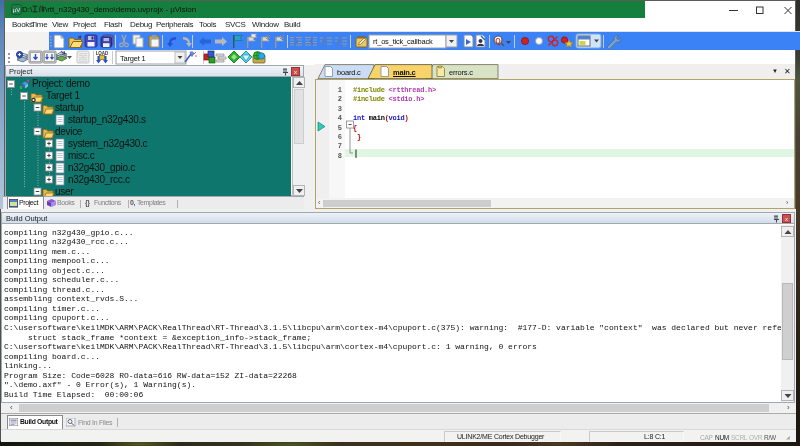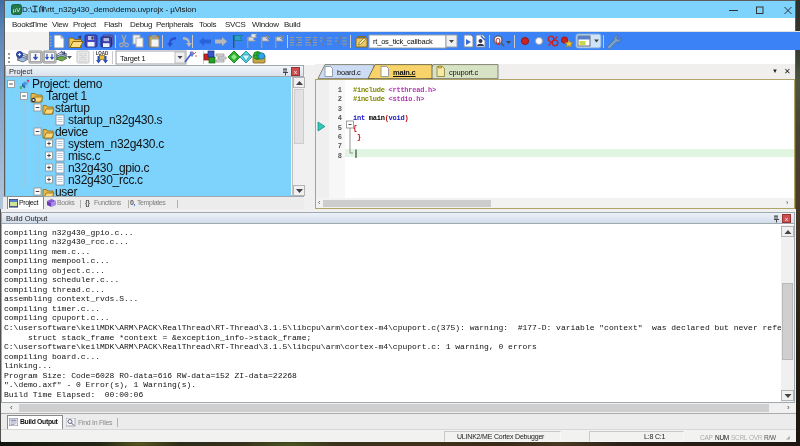--- a/index.html
+++ b/index.html
@@ -11,33 +11,33 @@
 #desk-right { right:0; top:0; width:4px; height:446px;
   background:linear-gradient(180deg,#2e2e2a 0%,#383d30 12%,#4d553e 18%,#474034 30%,#4a3a28 45%,#362a1e 62%,#261e12 80%,#1a1510 100%); }
 #desk-bottom { left:0; top:441px; width:800px; height:5px;
   background:
    radial-gradient(ellipse 40px 6px at 140px 3px,#55561e 0%,rgba(85,86,30,0) 100%),
    radial-gradient(ellipse 50px 6px at 290px 4px,#4a5520 0%,rgba(74,85,32,0) 100%),
    radial-gradient(ellipse 60px 6px at 560px 3px,#4a3a22 0%,rgba(74,58,34,0) 100%),
    linear-gradient(90deg,#11150d 0%,#232616 12%,#34301d 30%,#403019 55%,#2e2218 75%,#1e1711 100%); }
 #win { left:4px; top:0; width:792px; height:437px; background:#fff; border:1px solid #5c5c5c; border-bottom:none; }
 #winbottom { left:0; top:209px; width:796px; height:232px; background:#f0f0f0; border-left:1px solid #50504c; }
-#title { left:5px; top:1px; width:790px; height:17px; background:#7dd3fc; }
+#title { left:5px; top:1px; width:640px; height:17px; background:#15803d; }
 #title .txt { position:absolute; left:17px; top:4px; font-size:8px; letter-spacing:-0.05px; color:#111; white-space:nowrap; }
 #menu { left:5px; top:18px; width:790px; height:13px; background:#fff; }
 #menu span { position:absolute; top:2px; font-size:8px; letter-spacing:-0.3px; color:#1a1a1a; }
 #tb1 { left:13px; top:31px; width:790px; height:19px; background:#3b82f6; border-top:1px solid #e2e2e2;margin-left:36px; }
 #tb1g { left:5px; top:32px; width:581px; height:18px; background:#f3f2f0; border-right:1px solid #e4e4e4; }
 #tb2 { left:5px; top:50px; width:790px; height:15px; background:#fff; }
 #tb2g { left:5px; top:50px; width:269px; height:15px; background:#f3f2f0; border-right:1px solid #e4e4e4; }
 #client { left:5px; top:65px; width:790px; height:144px; background:#f0f0f0; }
 #projhdr { left:5px; top:65px; width:299px; height:12px;
   background:linear-gradient(180deg,#f2f6fa,#d8e1ec); border:1px solid #a0a8b0; font-size:7.5px; color:#222; padding:1px 0 0 3px; }
 #proj { left:5px; top:77px; width:299px; height:119px; background:#fff; border:1px solid #a0a8b0; border-top:none; }
-#tree { left:6px; top:77px; width:285px; height:119px; background:#7dd3fc; font-size:12px; letter-spacing:-0.3px; color:#111; overflow:hidden;text-align:right; }
+#tree { left:6px; top:77px; width:285px; height:119px; background:#0f766e; font-size:10px; letter-spacing:-0.3px; color:#111; overflow:hidden;text-align:right; }
 .trow { position:absolute; height:12px; line-height:12px; white-space:nowrap; }
 #ptabs { left:3px; top:196px; width:301px; height:13px; background:#ececec; border-top:1px solid #a0a8b0; font-size:7px; letter-spacing:-0.4px; color:#808080; }
 #ptabs .sep { position:absolute; top:3px; width:1px; height:8px; background:#b0b0b0; }
 #edit { left:315px; top:64px; width:480px; height:145px; }
 #etabs { position:absolute; left:0; top:0; width:480px; height:15px; background:#f0efed; font-size:7.5px; letter-spacing:-0.2px; color:#111; }
 #ecode { position:absolute; left:0; top:15px; width:480px; height:119px; background:#fff; border-left:1px solid #b0a468; border-right:1px solid #b0a468; border-top:1px solid #b0a468; }
 #escroll { position:absolute; left:0; top:134px; width:480px; height:11px; background:#f2f2f0; border:1px solid #b0a468; border-top:none; }
 .codeline { position:absolute; font-family:"Liberation Mono",monospace; font-size:7px; font-weight:bold; letter-spacing:-0.25px; white-space:pre; }
 .lnum { position:absolute; font-family:"Liberation Mono",monospace; font-size:7px; font-weight:bold; color:#555; width:14px; text-align:right; }
 #bohdr { left:1px; top:212px; width:794px; height:12px;
@@ -472,21 +472,21 @@
       <g transform="translate(66,2.5)">
           <path d="M0 0 h5.5 l2 2 v8 h-7.5 z" fill="#fff" stroke="#7a8aa0" stroke-width="0.8"></path>
         </g>
       <g transform="translate(122,2.5)">
           <path d="M0 0 h5.5 l2 2 v8 h-7.5 z" fill="#f5e9a8" stroke="#8a7a30" stroke-width="0.8"></path>
           <path d="M1.5 -0.5 h3 v2 h-3 z" fill="#e8c030" stroke="#8a7a30" stroke-width="0.6"></path>
         </g>
     </svg>
     <span class="abs" style="left:22px;top:3.5px">board.c</span>
     <span class="abs" style="left:78px;top:3.5px;font-weight:bold;text-decoration:underline">main.c</span>
-    <span class="abs" style="left:134px;top:3.5px">cpuport.c</span>
+    <span class="abs" style="left:134px;top:3.5px">errors.c</span>
     <span class="abs" style="left:457px;top:4px;color:#222;font-size:6px">▼</span>
     <span class="abs" style="left:469px;top:3px;color:#222;font-size:8px">✕</span>
   </div>
   <div id="ecode">
     <div class="abs" style="left:0;top:0;width:13px;height:118px;background:#efefef"></div>
     <div class="abs" style="left:13px;top:0;width:16px;height:118px;background:#f7f7f7"></div>
 
     <div class="abs" style="left:29px;top:68.5px;width:449px;height:8px;background:#e0f5e2"></div>
     <svg class="abs" style="left:0;top:0" width="479" height="118" viewBox="0 0 479 118">
       <path d="M2 42 l7 4.5 -7 4.5 z" fill="#30c8b8" stroke="#108878" stroke-width="0.7"></path>

